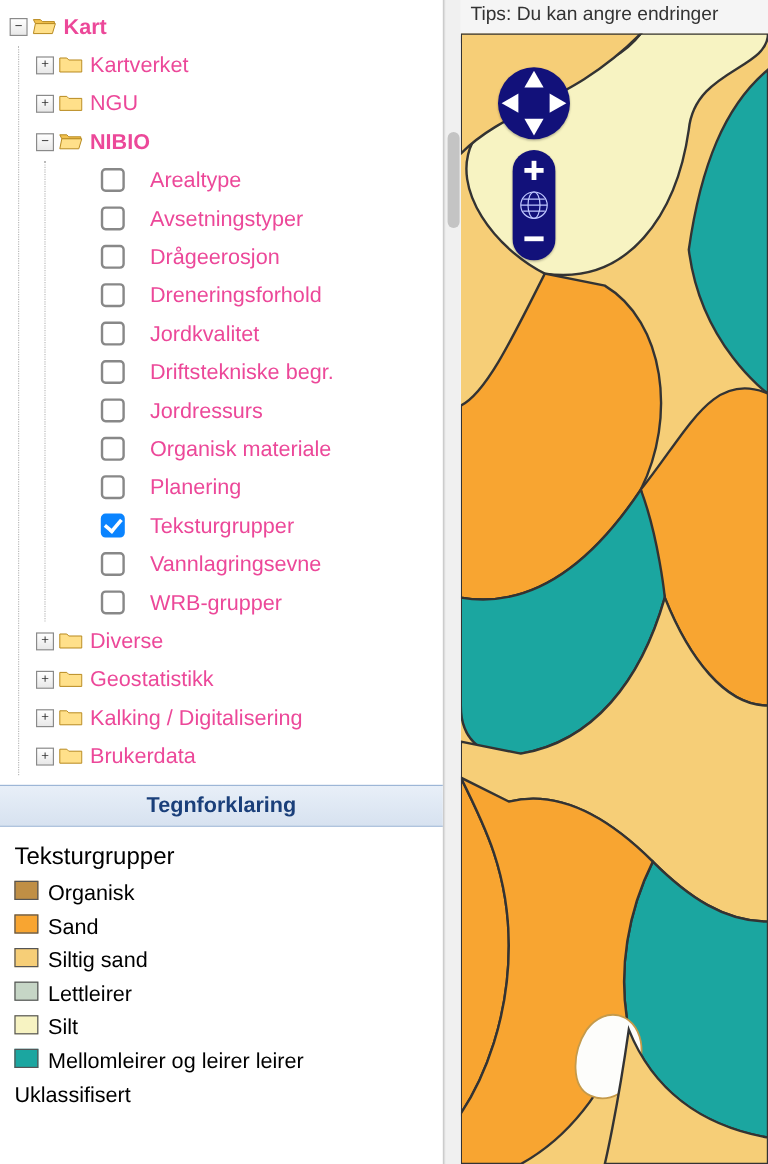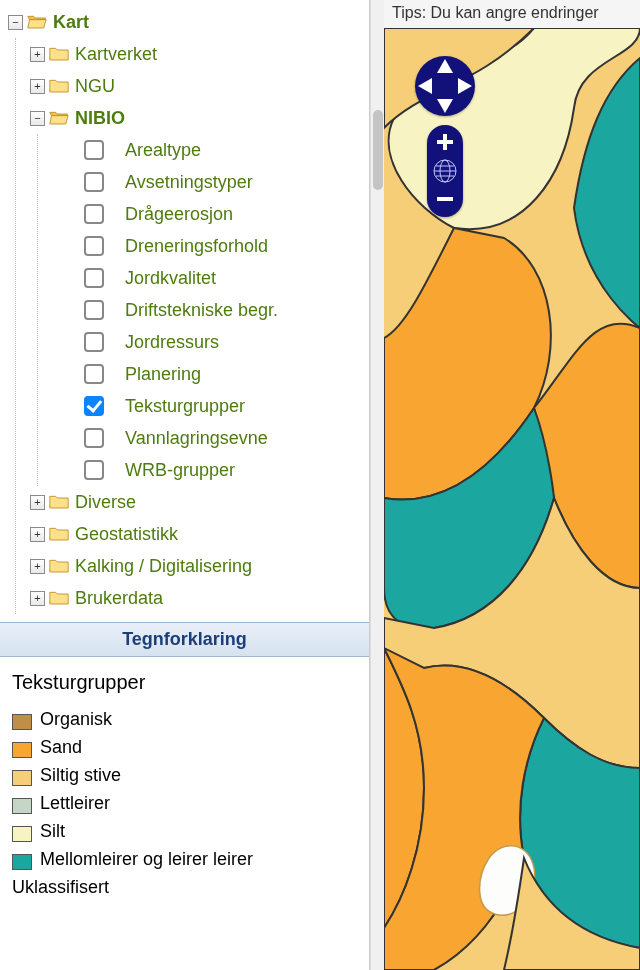--- a/index.html
+++ b/index.html
@@ -12,28 +12,28 @@
   .tree > ul { padding-left: 4px; }
   .tree li { position: relative; }
   .tree .row { display: flex; align-items: center; height: 32px; white-space: nowrap; }
   .tree .row.bold > .label { font-weight: bold; }
   .toggle { width: 15px; height: 15px; border: 1px solid #8a8a8a; background: linear-gradient(#fff,#e8e8e8); display: flex; align-items: center; justify-content: center; font-size: 11px; line-height: 1; color: #333; margin-right: 4px; cursor: pointer; user-select: none; }
   .toggle.spacer { border: none; background: transparent; cursor: default; }
   .folder-icon { width: 20px; height: 18px; margin-right: 6px; flex-shrink:0; }
   .checkbox { width: 20px; height: 20px; border: 2px solid #888; border-radius: 4px; background: #fff; margin-right: 8px; margin-left: 0; display: flex; align-items: center; justify-content: center; cursor: pointer; flex-shrink:0; }
   .checkbox.checked { background: #0a84ff; border-color: #0a84ff; }
   .checkbox.checked::after { content: ""; width: 6px; height: 11px; border: solid #fff; border-width: 0 3px 3px 0; transform: rotate(40deg) translate(-1px,-1px); }
-  .label { font-size: 18px; color: #4d7c0f; }
+  .label { font-size: 18px; color: #ec4899; }
   .tree .children { border-left: 1px dotted #bbb; margin-left: 7px; padding-left: 14px; }
   .leaf-row { padding-left: 0; gap: 13px; }
 
   .legend-header { background: linear-gradient(#e8eff8,#d7e2f0); border-top: 1px solid #9db6d6; border-bottom: 1px solid #9db6d6; padding: 6px 10px; color: #1a3f7a; font-weight: bold; font-size: 18px; text-align: center; }
   .legend-body { padding: 14px 12px 12px 12px; }
   .legend-title { font-size: 20px; margin-bottom: 8px; }
-  .legend-item { display: flex; align-items: flex-end; height: 28px; }
+  .legend-item { display: flex; align-items: flex-start; height: 28px; }
   .swatch { width: 20px; height: 16px; border: 1px solid #555; margin-right: 8px; flex-shrink: 0; }
   .legend-label { font-size: 18px; }
 
   .scrollbar-fake { width: 14px; height: 970px; background: #f0f0f0; border-left: 1px solid #ddd; position: relative; }
   .scrollbar-thumb { position: absolute; top: 110px; left: 2px; width: 10px; height: 80px; background: #c4c4c4; border-radius: 5px; }
 
   .map-pane { flex: 1; height: 970px; position: relative; overflow: hidden; }
   .tips-bar { position: absolute; top: 0; left: 0; right: 0; height: 36px; background: #f5f5f5; border-bottom: 6px solid #701a75; padding: 4px 8px; font-size: 16px; color: #333; white-space: nowrap; overflow: hidden; }
   .map-svg { position: absolute; top: 28px; left: 0; width: 100%; height: calc(100% - 28px); }
   .map-controls { position: absolute; top: 55px; left: 30px; width: 62px; display: flex; flex-direction: column; align-items: center; gap: 8px; }
@@ -132,20 +132,27 @@
                     <div class="row leaf-row">
     <span class="toggle spacer"></span>
     <span class="checkbox "></span>
     <span class="label">Jordressurs</span>
   </div>
                   </li>
                   <li>
                     <div class="row leaf-row">
     <span class="toggle spacer"></span>
     <span class="checkbox "></span>
+    <span class="label">Organisk materiale</span>
+  </div>
+                  </li>
+                  <li>
+                    <div class="row leaf-row">
+    <span class="toggle spacer"></span>
+    <span class="checkbox "></span>
     <span class="label">Planering</span>
   </div>
                   </li>
                   <li>
                     <div class="row leaf-row">
     <span class="toggle spacer"></span>
     <span class="checkbox checked"></span>
     <span class="label">Teksturgrupper</span>
   </div>
                   </li>
@@ -214,21 +221,21 @@
         <div class="legend-item">
           <span class="swatch" style="background:#c08f45"></span>
     <span class="legend-label">Organisk</span>
         </div>
         <div class="legend-item">
           <span class="swatch" style="background:#f8a531"></span>
     <span class="legend-label">Sand</span>
         </div>
         <div class="legend-item">
           <span class="swatch" style="background:#f6ce77"></span>
-    <span class="legend-label">Siltig stive</span>
+    <span class="legend-label">Siltig sand</span>
         </div>
         <div class="legend-item">
           <span class="swatch" style="background:#c6d6c6"></span>
     <span class="legend-label">Lettleirer</span>
         </div>
         <div class="legend-item">
           <span class="swatch" style="background:#f7f3c2"></span>
     <span class="legend-label">Silt</span>
         </div>
         <div class="legend-item">

